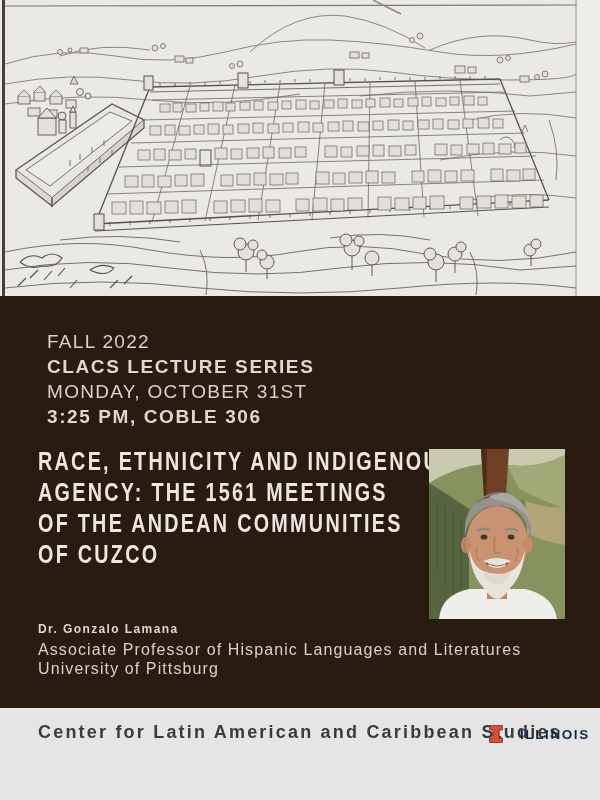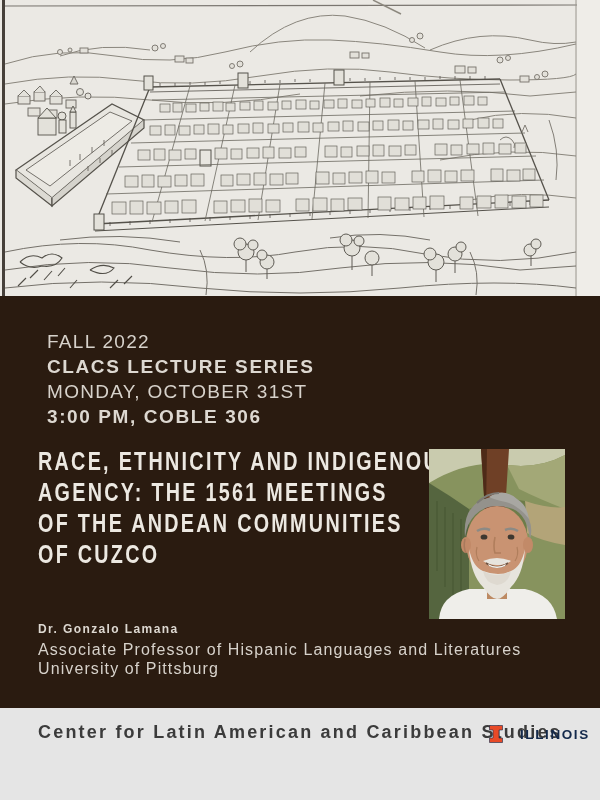--- a/index.html
+++ b/index.html
@@ -357,21 +357,21 @@
         <path d="M90,270 q12,-8 24,-2 q-8,10 -24,2"></path>
         <path d="M110,288 l8,-8 M124,284 l8,-8"></path>
       </g>
     </svg>
   </div>
 
   <div class="event-info">
     <div>FALL 2022</div>
     <div class="bold">CLACS LECTURE SERIES</div>
     <div>MONDAY, OCTOBER 31ST</div>
-    <div class="bold">3:00 PM, COBLE 306</div>
+    <div class="bold">3:25 PM, COBLE 306</div>
   </div>
 
   <div class="talk-title">
     <div class="tline">RACE, ETHNICITY AND INDIGENOUS</div>
     <div class="tline">AGENCY: THE 1561 MEETINGS</div>
     <div class="tline">OF THE ANDEAN COMMUNITIES</div>
     <div class="tline">OF CUZCO</div>
   </div>
 
   <div class="portrait">

